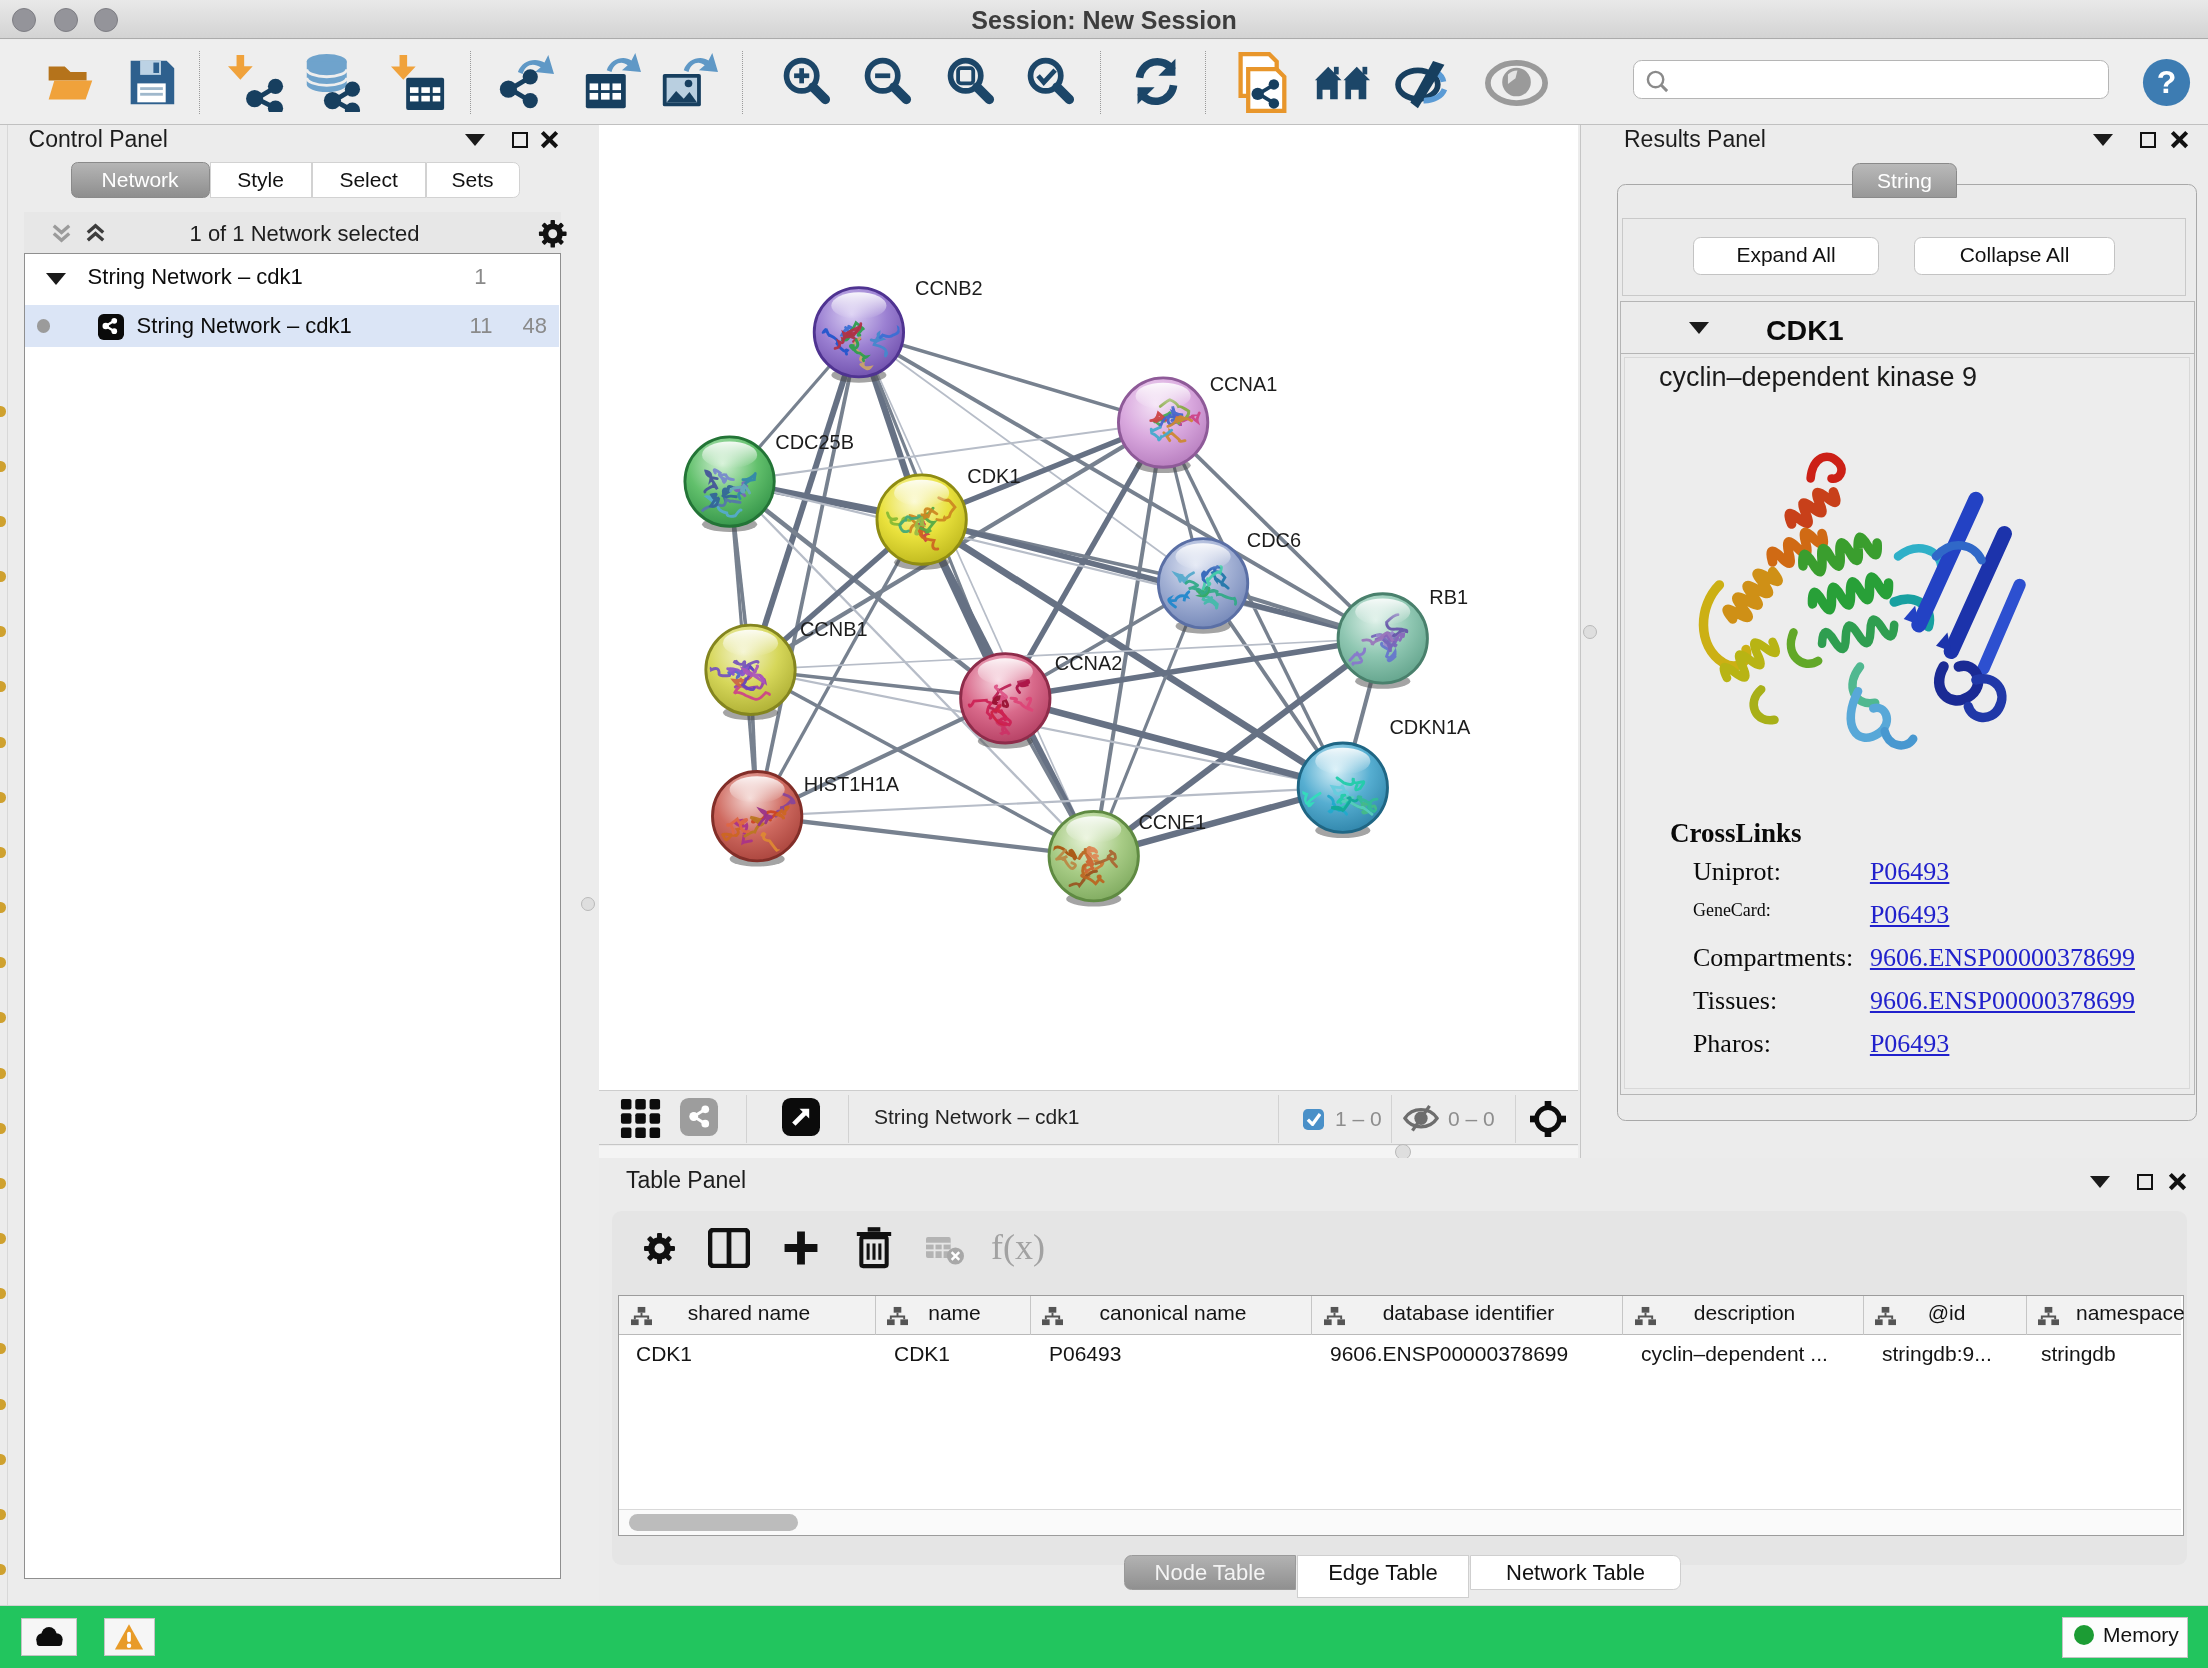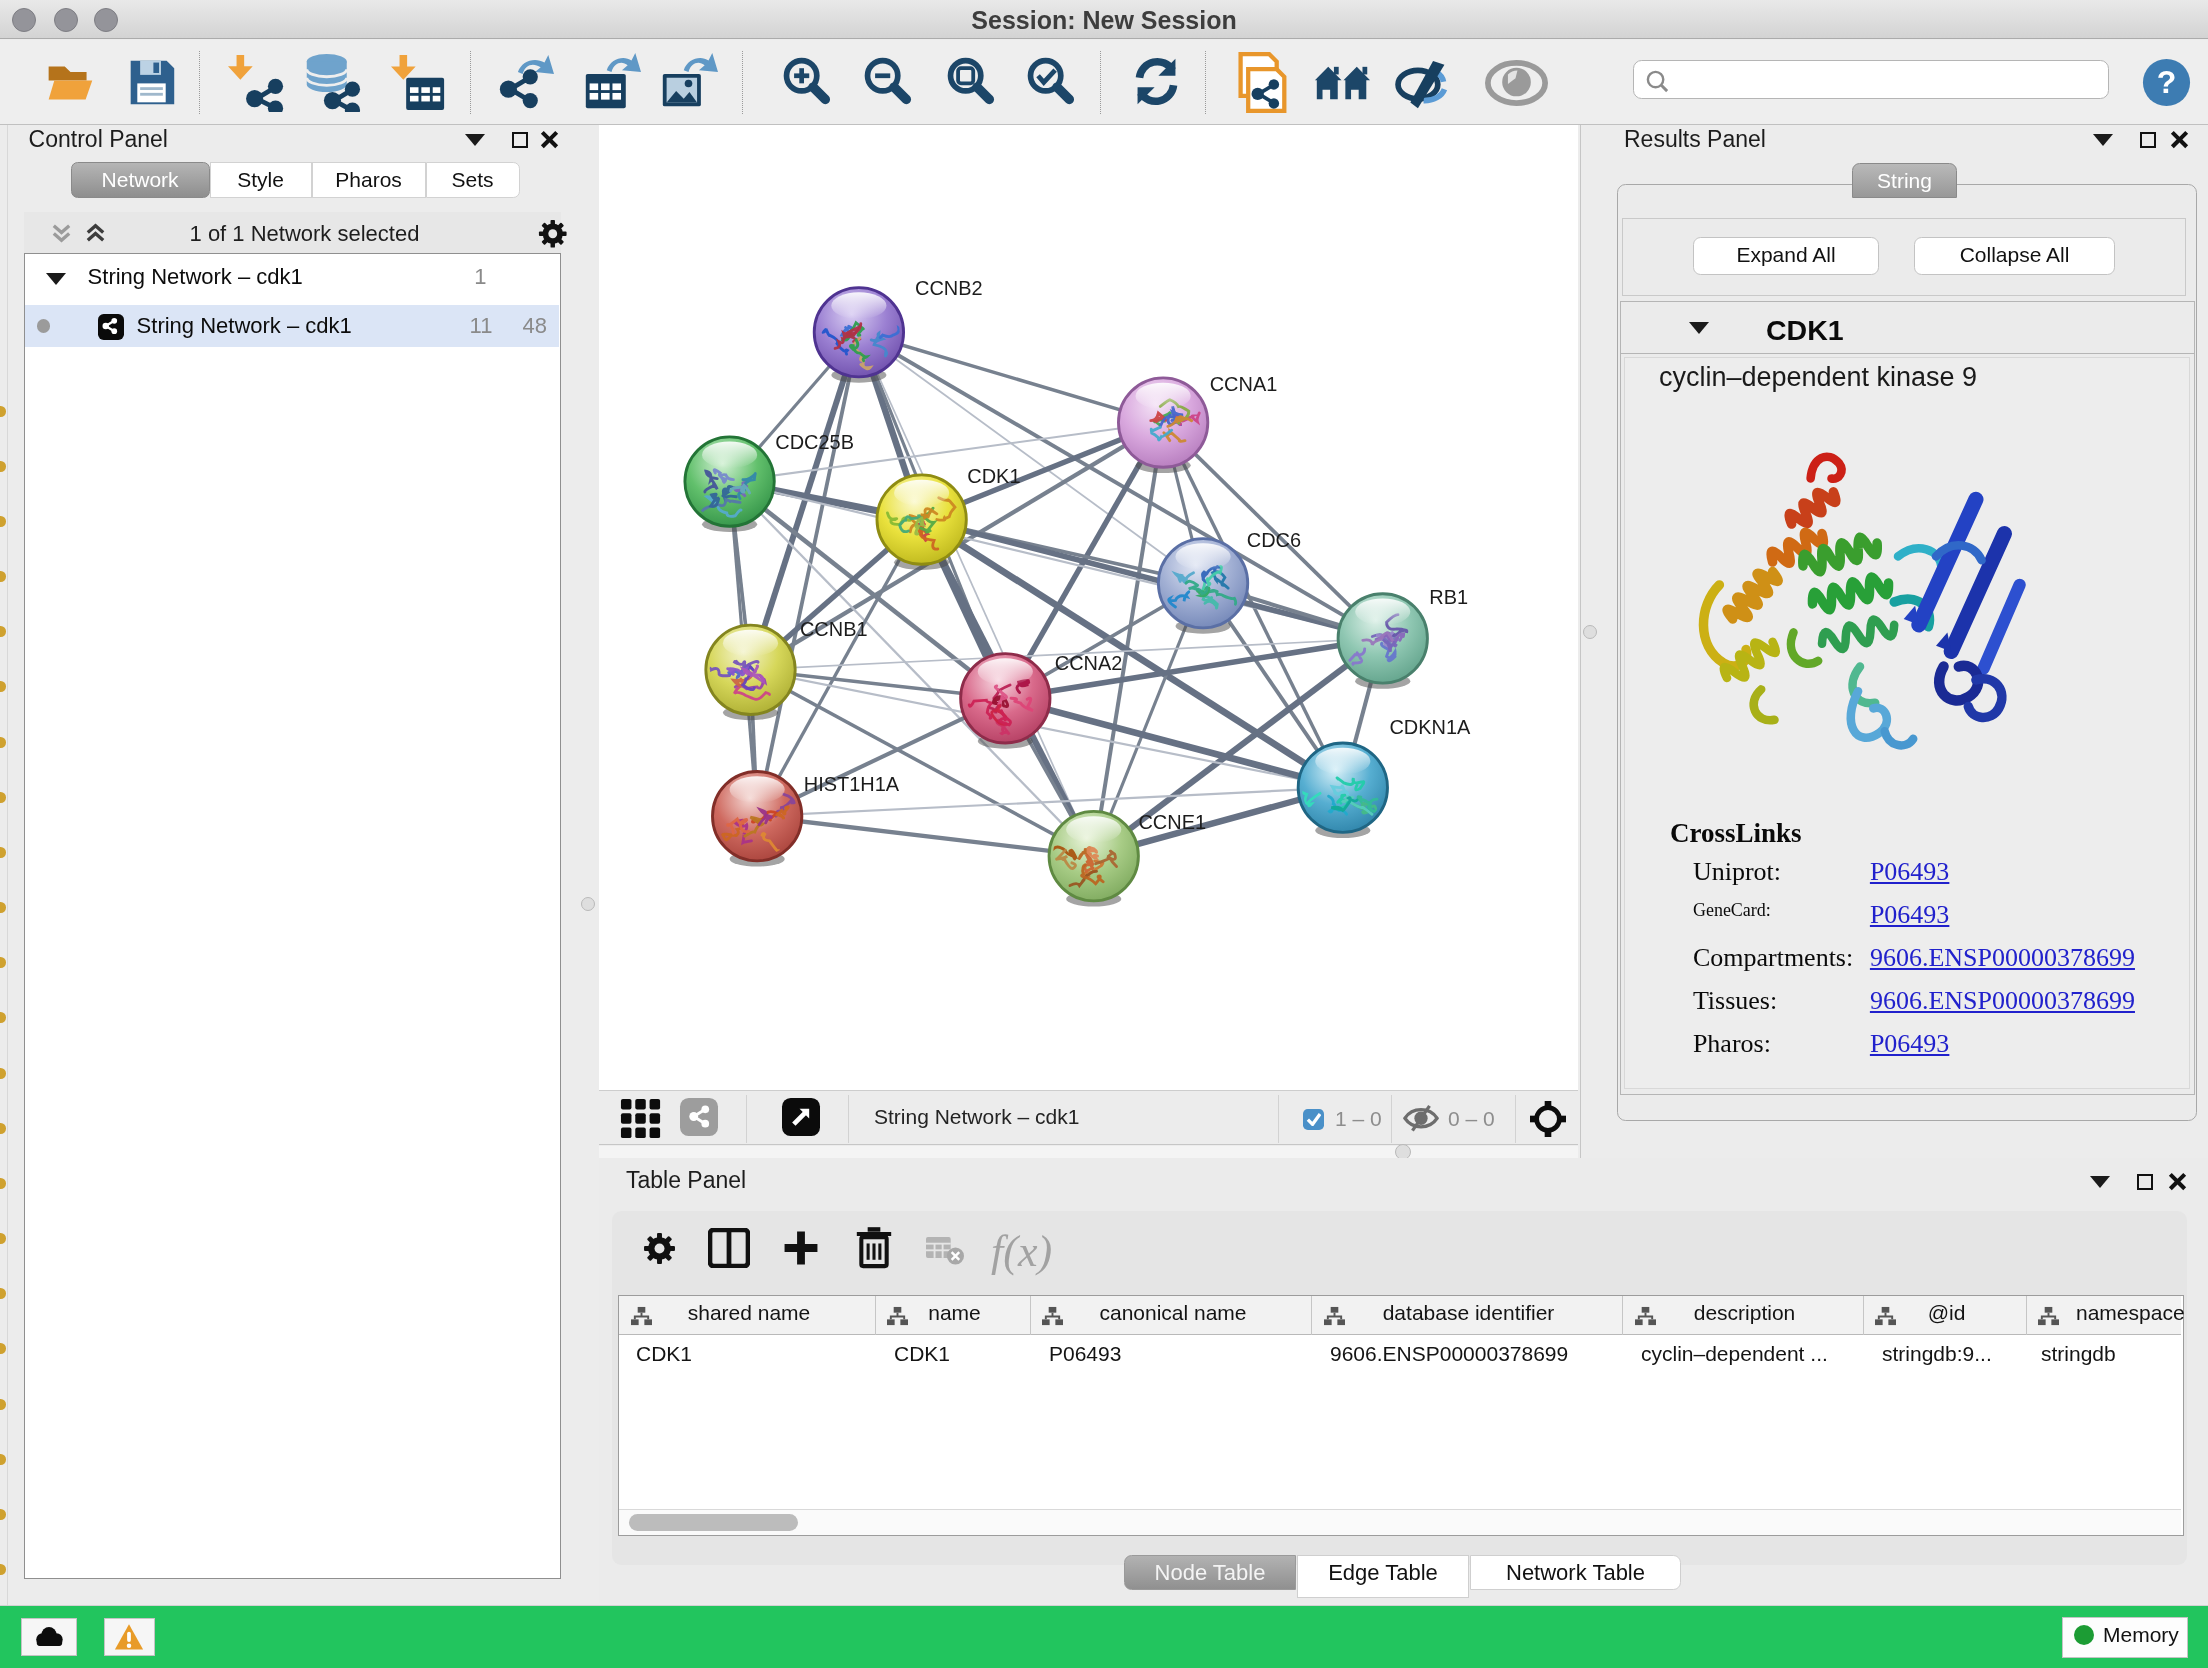--- a/index.html
+++ b/index.html
@@ -231,21 +231,21 @@
 <div class="abs" id="cpanel">
   <div id="cp-title">Control Panel</div>
   <div class="ptri" style="position:absolute;left:457px;top:8.6px;"></div>
   <div style="position:absolute;left:504px;top:6.7px;width:16px;height:16px;border:2.9px solid #111;"></div>
   <svg style="position:absolute;left:530px;top:2.9px" width="23" height="23" viewBox="0 0 24 24">
     <path d="M3 6 L6 3 12 9 18 3 21 6 15 12 21 18 18 21 12 15 6 21 3 18 9 12z" fill="#111"></path>
   </svg>
   <div class="tabs" style="width:449px;">
     <div class="tab tabsel" style="left:0;width:139px;border-radius:6.7px;">Network</div>
     <div class="tab" style="left:139px;width:102px;">Style</div>
-    <div class="tab" style="left:241px;width:114px;">Pharos</div>
+    <div class="tab" style="left:241px;width:114px;">Select</div>
     <div class="tab" style="left:355px;width:94px;border-radius:0 6.7px 6.7px 0;">Sets</div>
   </div>
   <div id="selbar">
     <svg style="position:absolute;left:25px;top:8.6px" width="25" height="25" viewBox="0 0 26 26">
       <g fill="none" stroke="#9b9b9b" stroke-width="3.5">
           <path d="M5 5 l8 7 8 -7"></path>
           <path d="M5 13 l8 7 8 -7"></path>
         </g>
     </svg>
     <svg style="position:absolute;left:59px;top:8.6px" width="25" height="25" viewBox="0 0 26 26">
@@ -796,21 +796,21 @@
     <rect x="0" y="0" width="26" height="22" rx="2" fill="#b3b3b3"></rect>
     <g stroke="#e5e5e5" stroke-width="2">
         <line x1="0" y1="7" x2="26" y2="7"></line>
         <line x1="0" y1="14" x2="26" y2="14"></line>
         <line x1="9" y1="7" x2="9" y2="22"></line>
         <line x1="17.5" y1="7" x2="17.5" y2="22"></line>
       </g>
     <circle cx="31" cy="20" r="9" fill="#a8a8a8"></circle>
     <path d="M27 16 l8 8 M35 16 l-8 8" stroke="#fff" stroke-width="2.6"></path>
   </svg>
-  <div style="position:absolute;left:392px;top:68px;font-size:44px;color:#a2a2a2;font-style:italic;font-family:'Liberation Serif',serif;">f(x)</div>
+  <div style="position:absolute;left:392px;top:68px;font-size:36px;color:#a2a2a2;font-family:'Liberation Serif',serif;">f(x)</div>
   <div style="position:absolute;left:19px;top:137px;width:1566px;height:241px;background:#fff;border:1.9px solid #9c9c9c;">
     <div style="position:absolute;left:0;top:0;width:1562px;height:39px;background:#f2f2f2;border-bottom:1.9px solid #b9b9b9;font-size:21px;color:#141414;">
       <svg style="position:absolute;left:11.4px;top:9.5px" width="23" height="21" viewBox="0 0 24 22">
           <g fill="#555">
             <rect x="8" y="1" width="8" height="6"></rect>
             <rect x="1" y="14" width="8" height="6"></rect>
             <rect x="15" y="14" width="8" height="6"></rect>
           </g>
           <path d="M12 7 v4 M5 14 v-3 h14 v3" fill="none" stroke="#555" stroke-width="2"></path>
         </svg>

